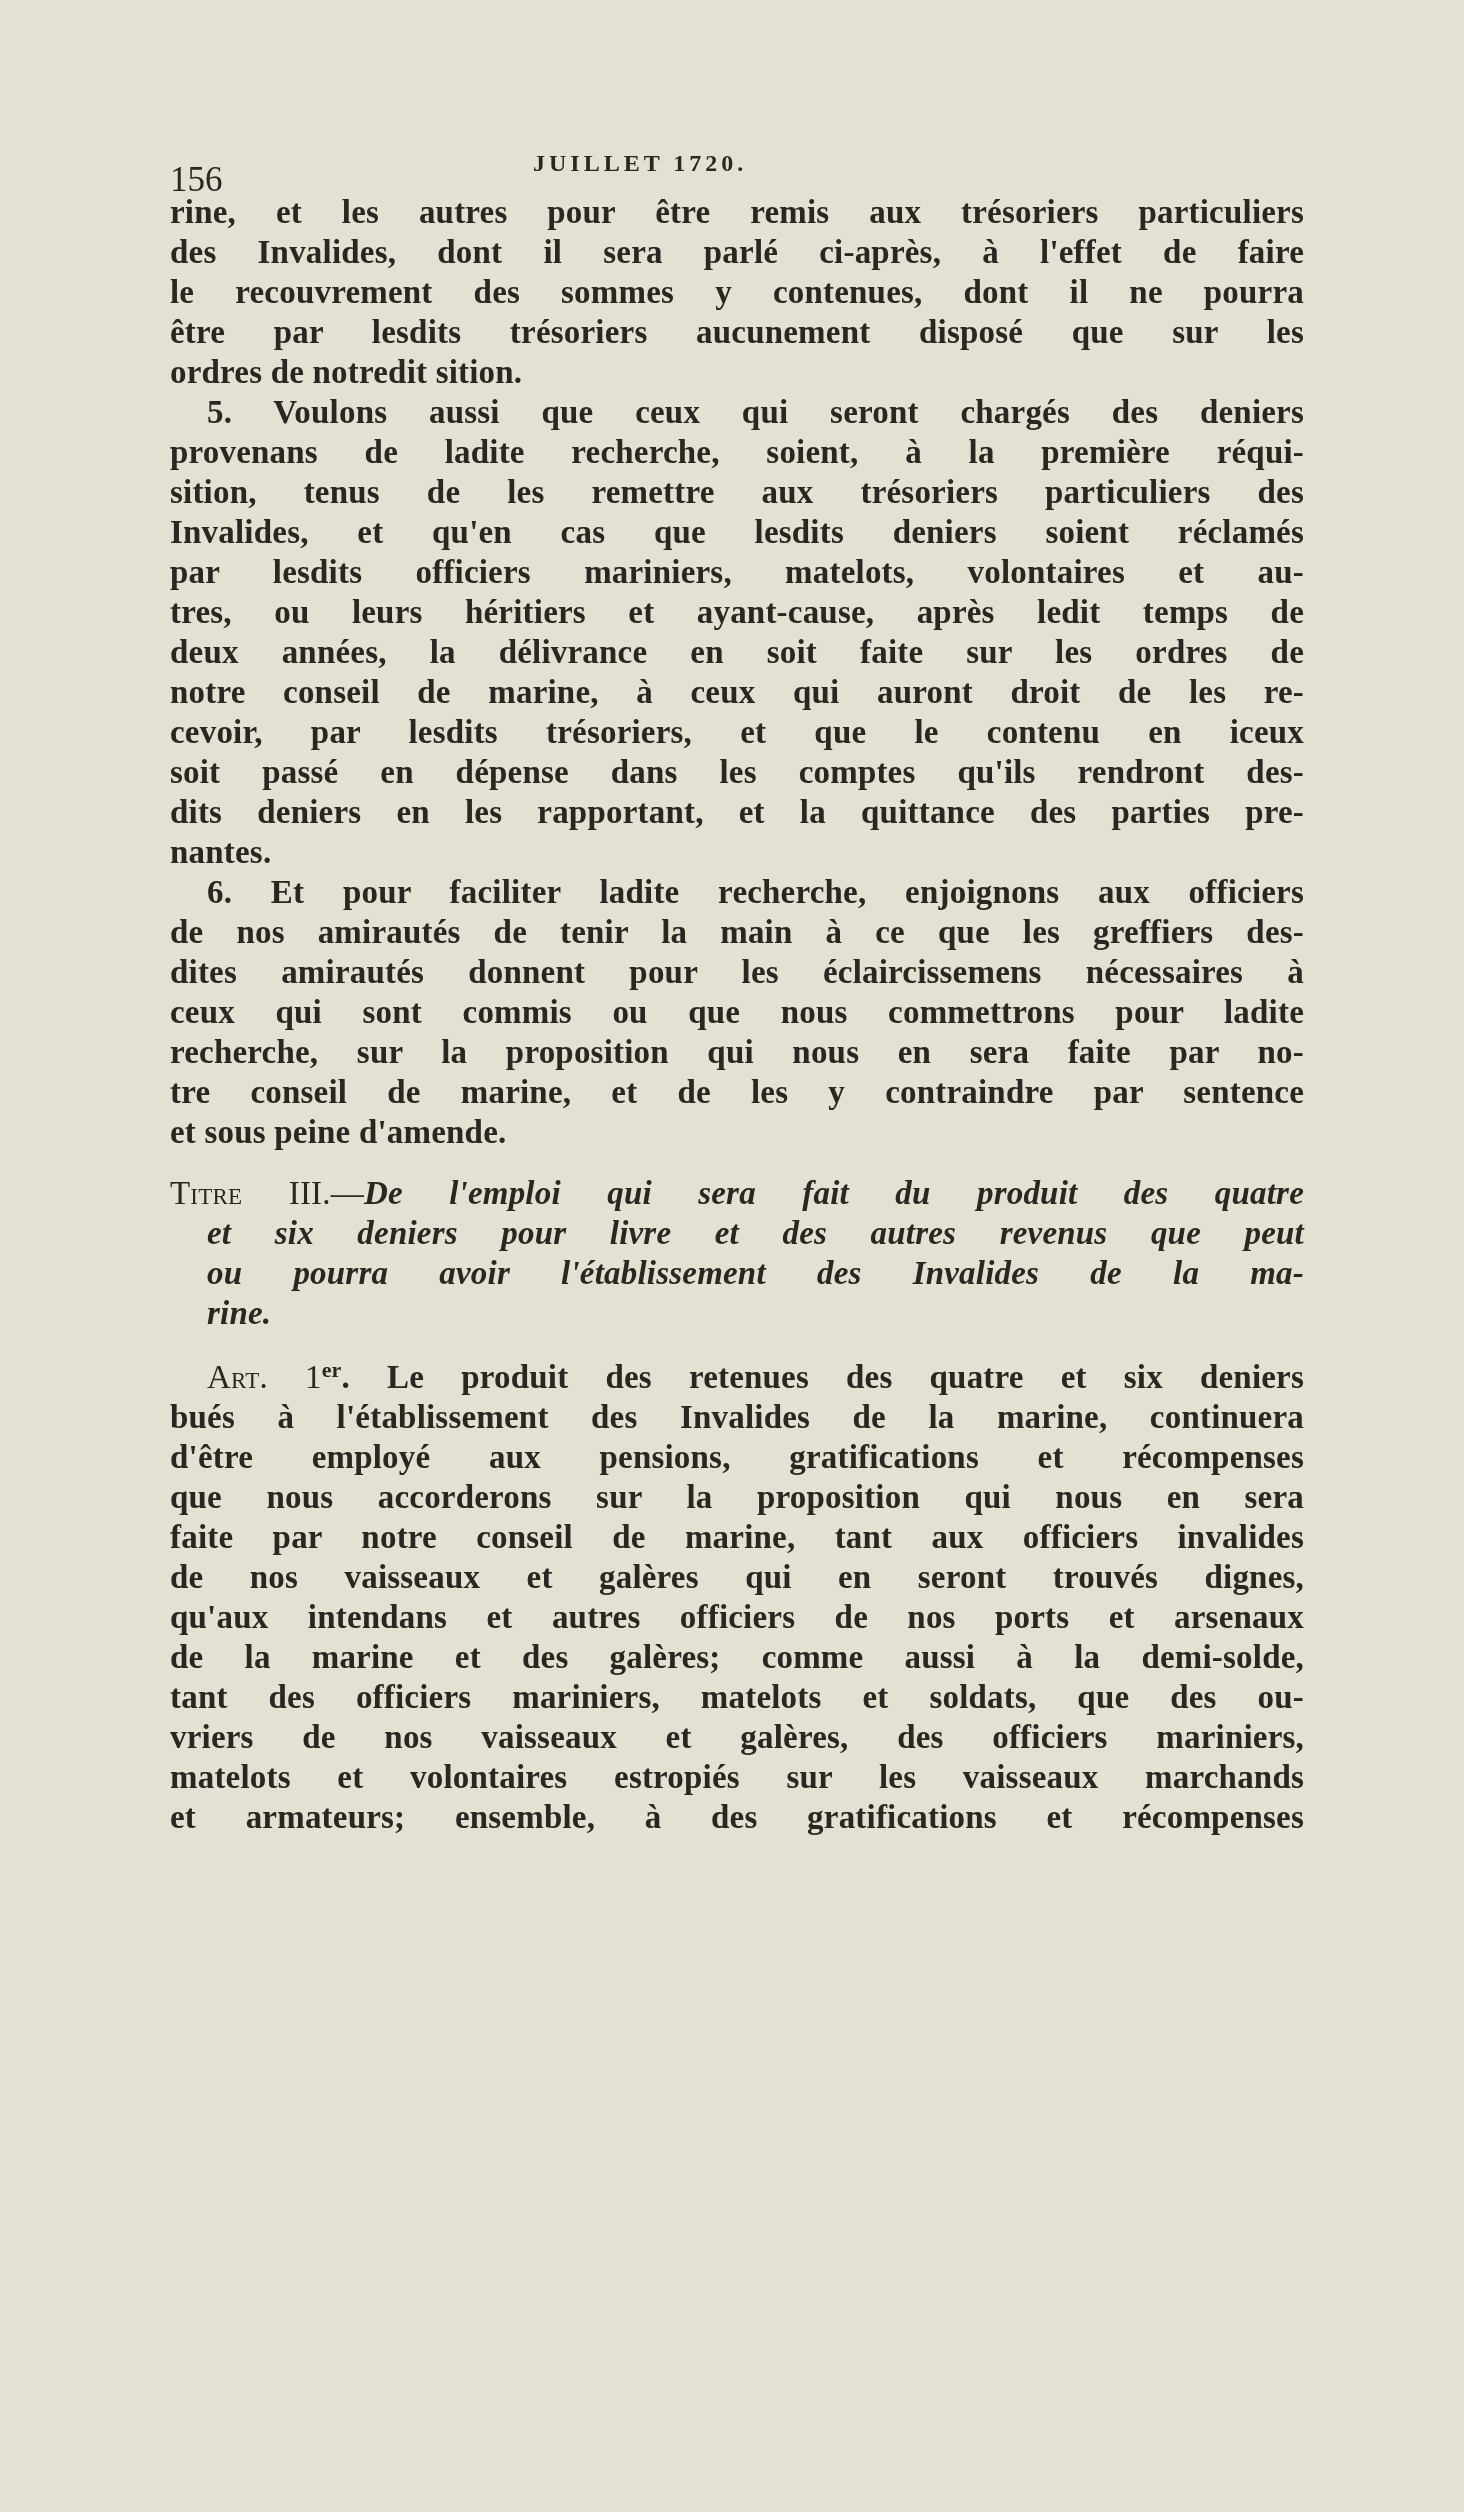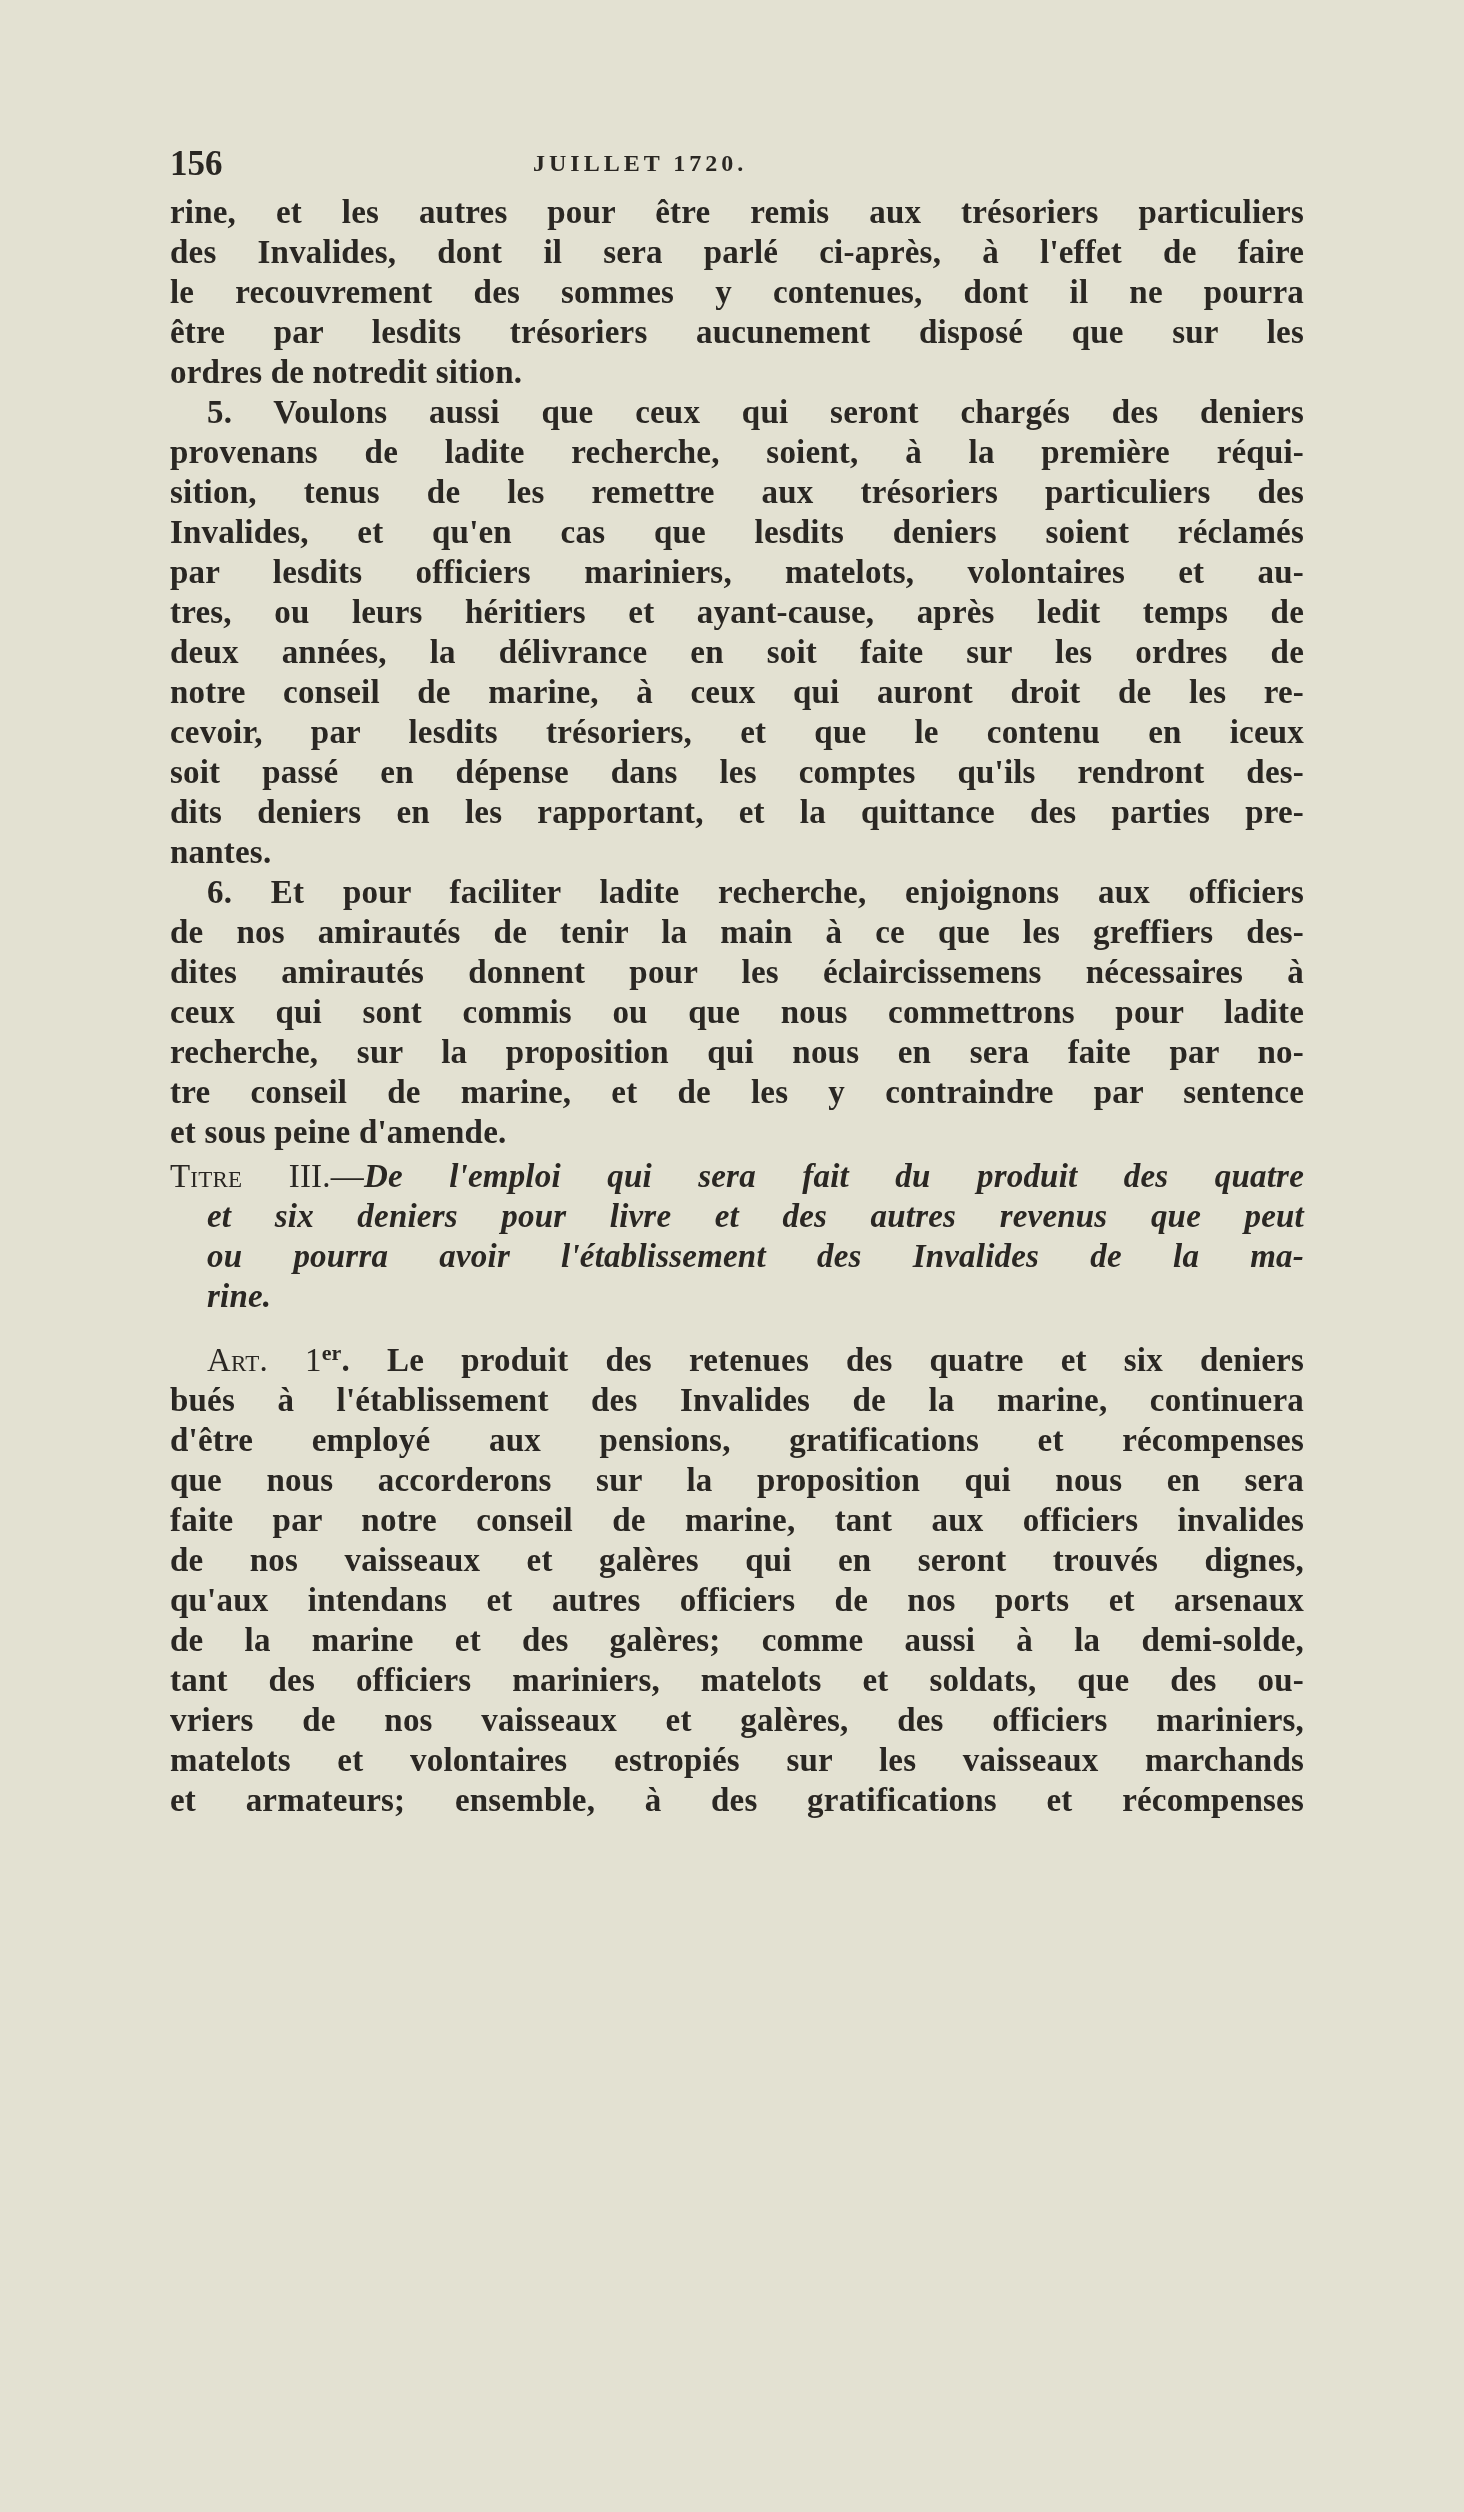--- a/index.html
+++ b/index.html
@@ -23,22 +23,22 @@
     }
     .running-head {
       position: relative;
       height: 51px;
       font-size: 35px;
       line-height: 45px;
     }
     .folio {
       position: absolute;
       left: 0;
-      top: 0;
-      font-weight: bold;
+      top: 16px;
+      font-weight: normal;
     }
     .head-title {
       position: absolute;
       left: 363px;
       top: 0;
       font-variant: small-caps;
       font-weight: bold;
       letter-spacing: 4px;
       font-size: 24px;
     }
@@ -59,21 +59,21 @@
       overflow: visible;
       font-family: Liberation Serif, serif;
     }
     .line.last {
       text-align-last: left;
     }
     .indent {
       padding-left: 37px;
     }
     .title-block {
-      margin-top: 4px;
+      margin-top: 21px;
       margin-bottom: 24px;
     }
     .title-block .line.cont {
       padding-left: 37px;
     }
     .title-lead {
       font-variant: small-caps;
       font-style: normal;
       font-weight: normal;
     }

